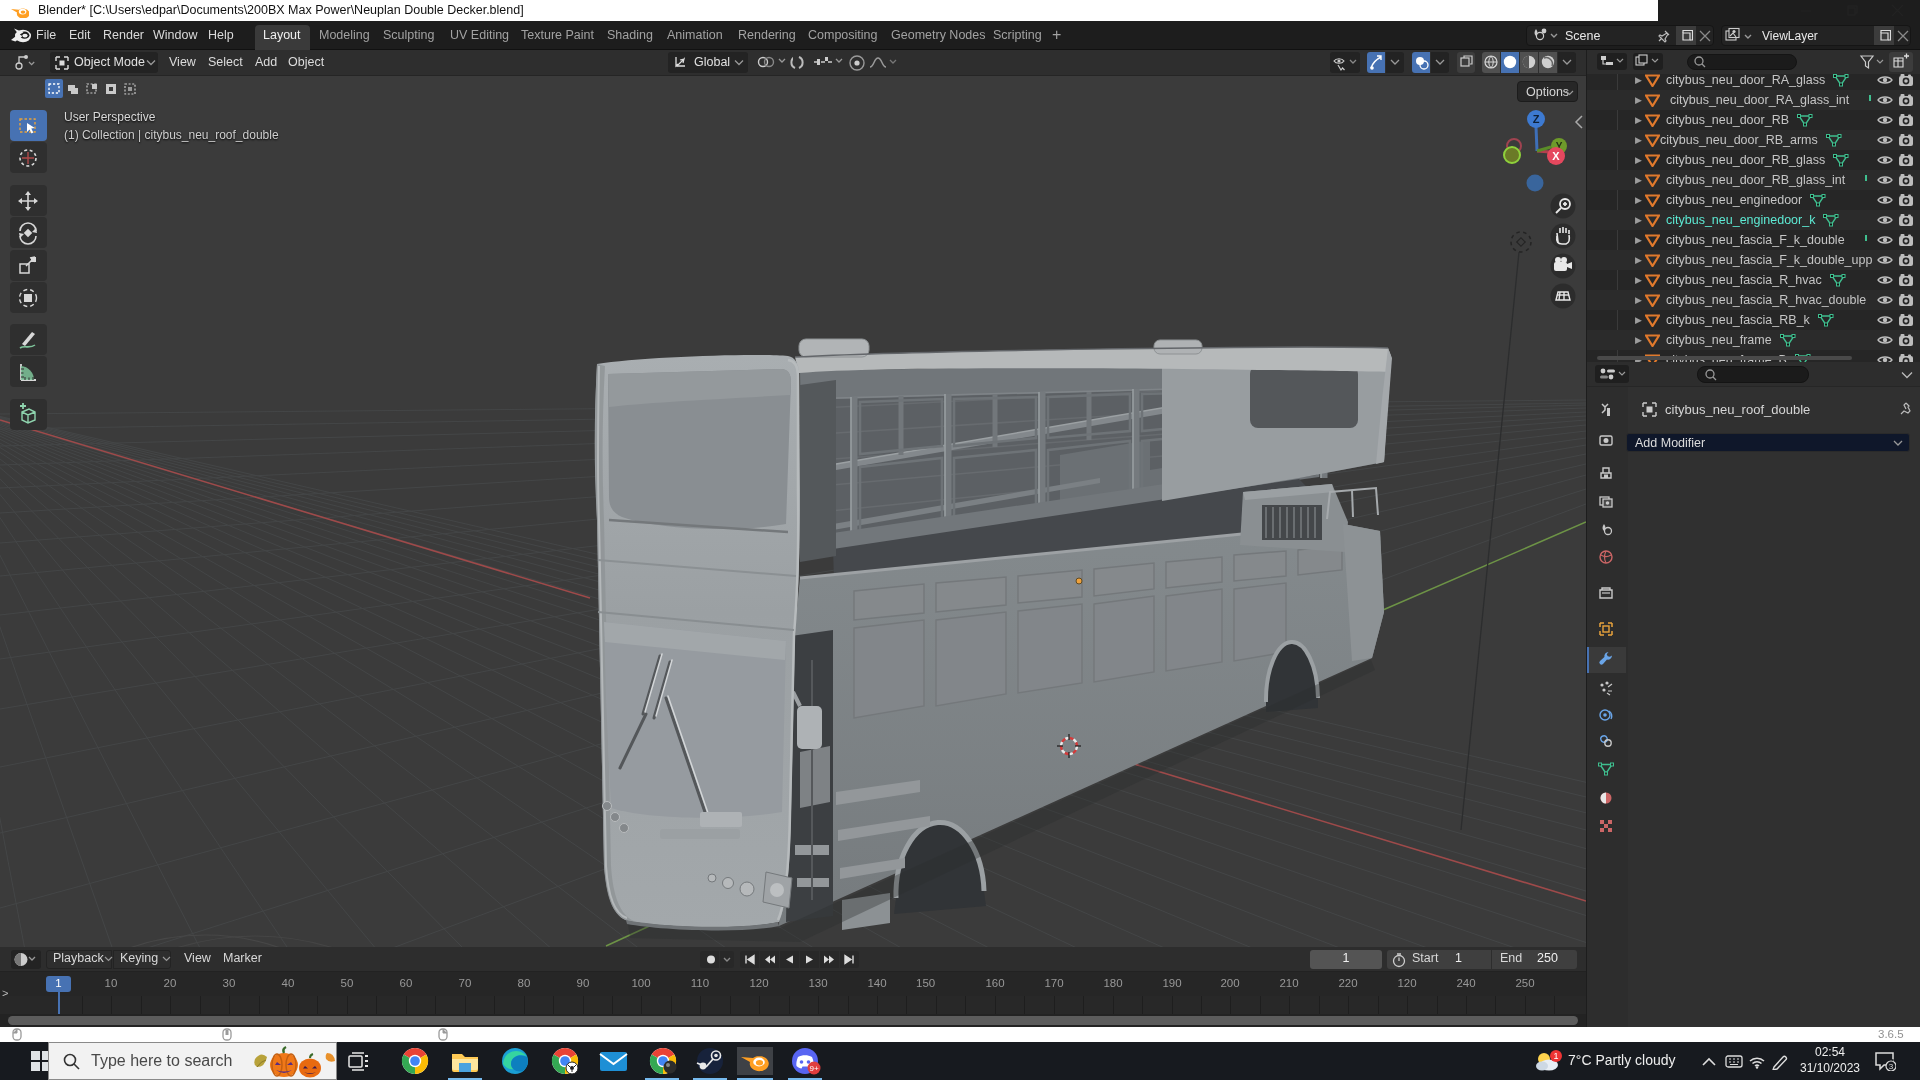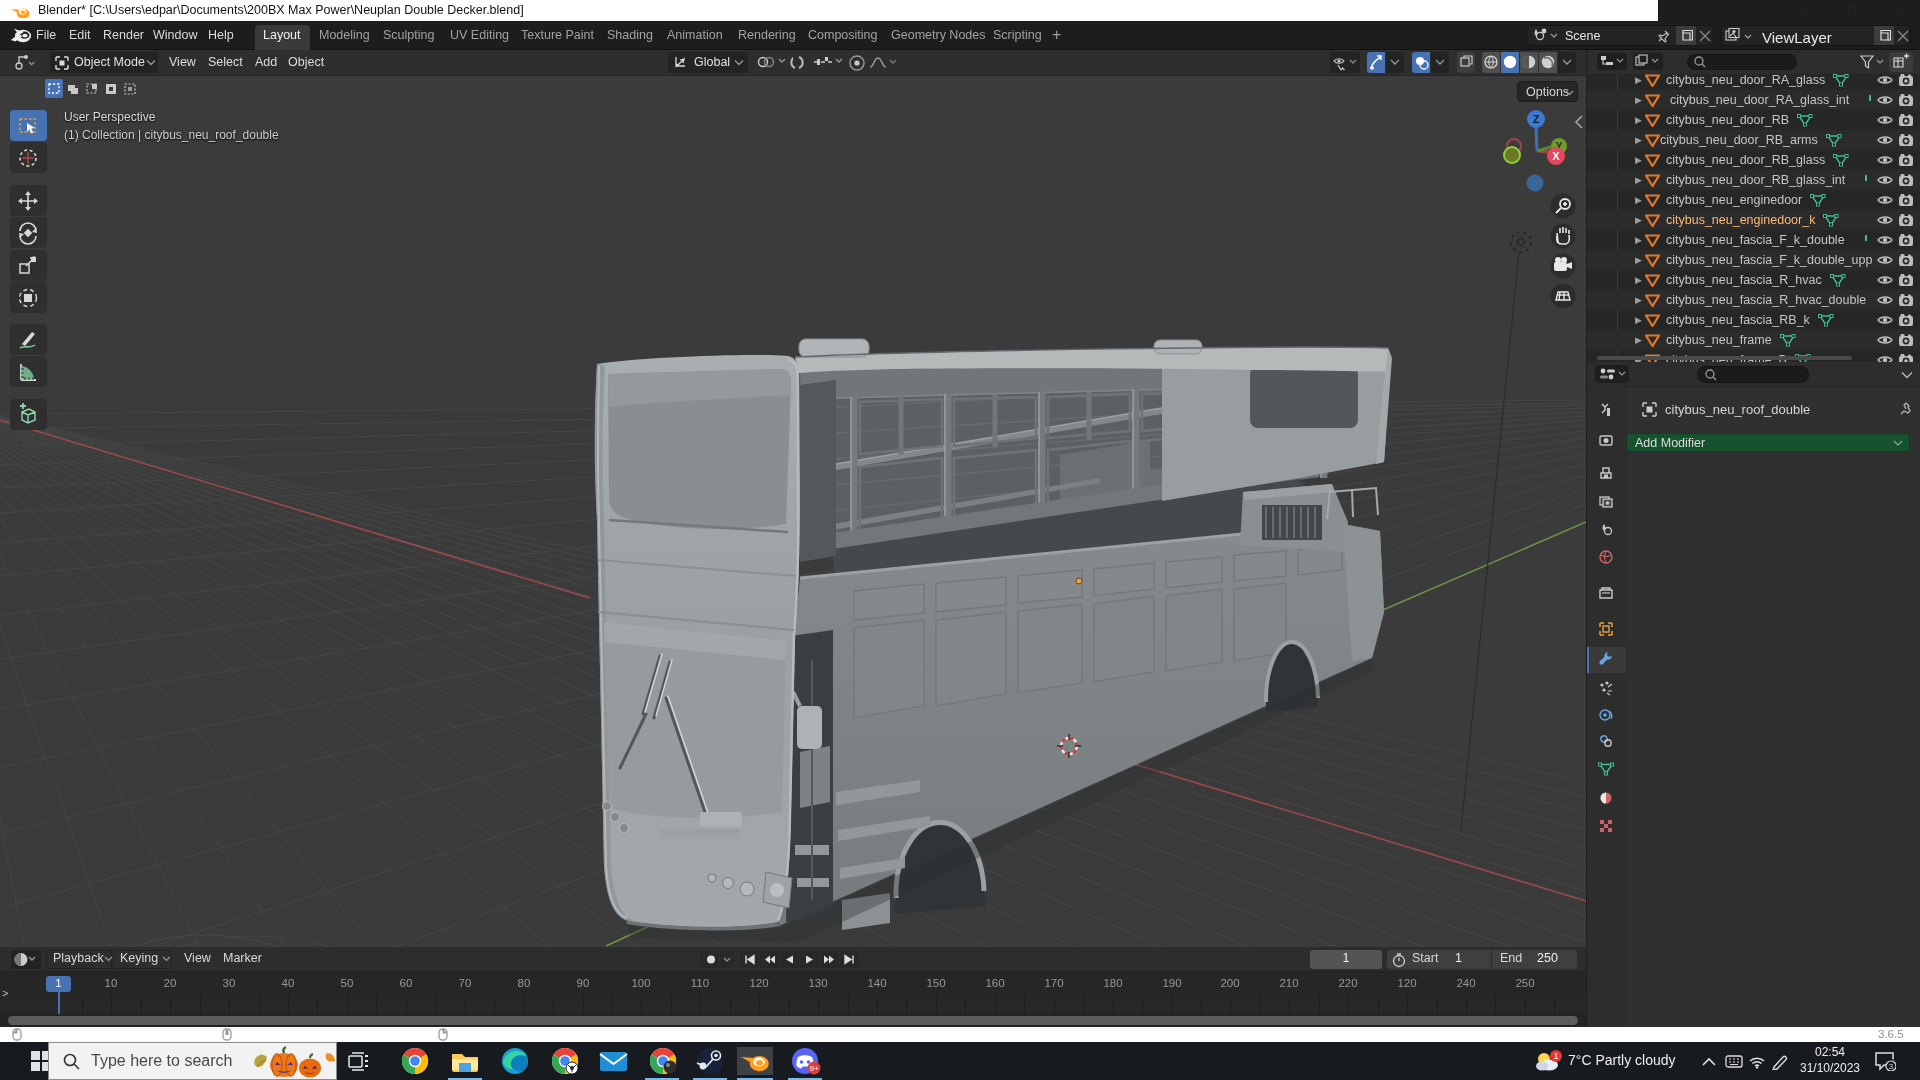--- a/index.html
+++ b/index.html
@@ -75,21 +75,21 @@
       </svg>
  </div>
  <div style="position:absolute;left:1721px;top:4px;width:190px;height:21px;background:#232323;border:1px solid #151515;border-radius:4px">
   <svg width="32" height="19" style="position:absolute;left:3px;top:1">
         <rect x="1" y="4" width="10" height="9" fill="none" stroke="#ccc" stroke-width="1.1"></rect>
         <rect x="4" y="1.5" width="10" height="9" fill="#232323" stroke="#ccc" stroke-width="1.1"></rect>
         <circle cx="9" cy="4.5" r="1.6" fill="#ccc"></circle>
         <path d="M5,9 l3,-3 l3,4" stroke="#ccc" stroke-width="1.1" fill="none"></path>
         <path d="M20,8 l3,3 l3,-3" fill="none" stroke="#999" stroke-width="1.4"></path>
       </svg>
-  <span style="position:absolute;left:40px;top:3px;color:#e8e8e8;font-size:15px">ViewLayer</span>
+  <span style="position:absolute;left:40px;top:3px;color:#e8e8e8;font-size:12px">ViewLayer</span>
   <div style="position:absolute;left:152px;top:0;width:20px;height:19px;background:#3c3c3c"></div>
   <svg width="14" height="14" style="position:absolute;left:155px;top:3px">
         <path d="M4,4 h7 v7 h-7 Z" fill="none" stroke="#ddd" stroke-width="1.2"></path>
         <path d="M4,4 V1.5 h9.5 v9.5 h-2.5" fill="none" stroke="#ddd" stroke-width="1.2"></path>
       </svg>
   <svg width="12" height="12" style="position:absolute;left:175px;top:4px">
         <path d="M1,1 L11,11 M11,1 L1,11" stroke="#8a8a8a" stroke-width="1.3"></path>
       </svg>
  </div>
 </div>
@@ -748,21 +748,21 @@
           <circle cx="8" cy="8" r="1.8" fill="#bdbdbd"></circle>
           <rect x="2.5" y="1" width="4" height="3" rx="1" fill="#bdbdbd"></rect>
           <rect x="10" y="1.5" width="3" height="2.5" rx="1" fill="#bdbdbd"></rect>
         </svg></span>
     </div>
     <div style="position:absolute;left:0;top:160px;width:334px;height:20px;background:#2b2b2b;display:flex;align-items:center">
       <span style="color:#9d9d9d;font-size:9px;margin-left:48px;width:10px">▶</span>
       <svg width="15" height="13" style="flex:none">
         <path d="M1,1.5 L14,1.5 L7.5,12 Z" fill="none" stroke="#e0792c" stroke-width="2.2"></path>
       </svg>
-      <span style="color:#fdba74;font-size:12.5px;margin-left:6px;white-space:nowrap">citybus_neu_enginedoor_k</span>
+      <span style="color:#5eead4;font-size:12.5px;margin-left:6px;white-space:nowrap">citybus_neu_enginedoor_k</span>
       <svg width="16" height="14" style="margin-left:8px;flex:none">
         <path d="M2,3 L14,3 L8,12 Z" fill="none" stroke="#3fbf8f" stroke-width="1.4"></path>
         <rect x="0.5" y="1.5" width="3" height="3" fill="#101010" stroke="#3fbf8f"></rect>
         <rect x="12" y="1.5" width="3" height="3" fill="#101010" stroke="#3fbf8f"></rect>
         <rect x="6.5" y="10" width="3" height="3" fill="#101010" stroke="#3fbf8f"></rect>
       </svg>
       <span style="position:absolute;right:28px;top:3px"><svg width="16" height="14">
           <path d="M1,7 C4,3 12,3 15,7 C12,11 4,11 1,7 Z" fill="none" stroke="#bdbdbd" stroke-width="1.3"></path>
           <circle cx="8" cy="7" r="2.2" fill="#bdbdbd"></circle>
         </svg></span>
@@ -1022,21 +1022,21 @@
       </svg></div>
 
  <svg width="15" height="15" style="position:absolute;left:55px;top:40px">
       <path d="M1,1 h4 M1,1 v4 M14,1 h-4 M14,1 v4 M1,14 h4 M1,14 v-4 M14,14 h-4 M14,14 v-4" stroke="#ccc" stroke-width="1.4"></path>
       <rect x="4.5" y="4.5" width="6" height="6" fill="#ccc"></rect>
     </svg>
  <span style="position:absolute;left:78px;top:40px;color:#d5d5d5;font-size:13px">citybus_neu_roof_double</span>
  <svg width="14" height="15" style="position:absolute;left:312px;top:39px">
       <path d="M7,2 l3,3 -1,1 2,4 -2,2 -4,-2 -3,3 M7,2 l-2,2 2,4" fill="none" stroke="#bbb" stroke-width="1.2"></path>
     </svg>
- <div style="position:absolute;left:39px;top:71px;width:284px;height:19px;background:#14532d;border-radius:3px;border:1px solid #2a2a2a">
+ <div style="position:absolute;left:39px;top:71px;width:284px;height:19px;background:#0f172a;border-radius:3px;border:1px solid #2a2a2a">
   <span style="position:absolute;left:8px;top:2px;color:#dcdcdc;font-size:12.5px">Add Modifier</span>
   <svg width="10" height="8" style="position:absolute;left:266px;top:6px">
         <path d="M1,1 l4,4 l4,-4" fill="none" stroke="#999" stroke-width="1.3"></path>
       </svg>
  </div>
 </div>
 
 <div class="abs" style="left:0;top:947px;width:1586px;height:80px;background:#84cc16">
  <div style="position:absolute;left:0;top:0;width:1586px;height:25px;background:#2d2d2d;border-bottom:1px solid #222">
   <div style="position:absolute;left:11px;top:3px;width:30px;height:19px;background:#232323;border-radius:3px"></div>
@@ -1105,21 +1105,21 @@
       <span style="position:absolute;left:327px;top:5px;width:40px;text-align:center;color:#989898;font-size:11.5px">50</span>
       <span style="position:absolute;left:386px;top:5px;width:40px;text-align:center;color:#989898;font-size:11.5px">60</span>
       <span style="position:absolute;left:445px;top:5px;width:40px;text-align:center;color:#989898;font-size:11.5px">70</span>
       <span style="position:absolute;left:504px;top:5px;width:40px;text-align:center;color:#989898;font-size:11.5px">80</span>
       <span style="position:absolute;left:563px;top:5px;width:40px;text-align:center;color:#989898;font-size:11.5px">90</span>
       <span style="position:absolute;left:621px;top:5px;width:40px;text-align:center;color:#989898;font-size:11.5px">100</span>
       <span style="position:absolute;left:680px;top:5px;width:40px;text-align:center;color:#989898;font-size:11.5px">110</span>
       <span style="position:absolute;left:739px;top:5px;width:40px;text-align:center;color:#989898;font-size:11.5px">120</span>
       <span style="position:absolute;left:798px;top:5px;width:40px;text-align:center;color:#989898;font-size:11.5px">130</span>
       <span style="position:absolute;left:857px;top:5px;width:40px;text-align:center;color:#989898;font-size:11.5px">140</span>
-      <span style="position:absolute;left:916px;top:5px;width:40px;text-align:center;color:#989898;font-size:11.5px">150</span>
+      <span style="position:absolute;left:916px;top:5px;width:40px;color:#989898;font-size:11.5px">150</span>
       <span style="position:absolute;left:975px;top:5px;width:40px;text-align:center;color:#989898;font-size:11.5px">160</span>
       <span style="position:absolute;left:1034px;top:5px;width:40px;text-align:center;color:#989898;font-size:11.5px">170</span>
       <span style="position:absolute;left:1093px;top:5px;width:40px;text-align:center;color:#989898;font-size:11.5px">180</span>
       <span style="position:absolute;left:1152px;top:5px;width:40px;text-align:center;color:#989898;font-size:11.5px">190</span>
       <span style="position:absolute;left:1210px;top:5px;width:40px;text-align:center;color:#989898;font-size:11.5px">200</span>
       <span style="position:absolute;left:1269px;top:5px;width:40px;text-align:center;color:#989898;font-size:11.5px">210</span>
       <span style="position:absolute;left:1328px;top:5px;width:40px;text-align:center;color:#989898;font-size:11.5px">220</span>
       <span style="position:absolute;left:1387px;top:5px;width:40px;text-align:center;color:#989898;font-size:11.5px">120</span>
       <span style="position:absolute;left:1446px;top:5px;width:40px;text-align:center;color:#989898;font-size:11.5px">240</span>
       <span style="position:absolute;left:1505px;top:5px;width:40px;text-align:center;color:#989898;font-size:11.5px">250</span>

